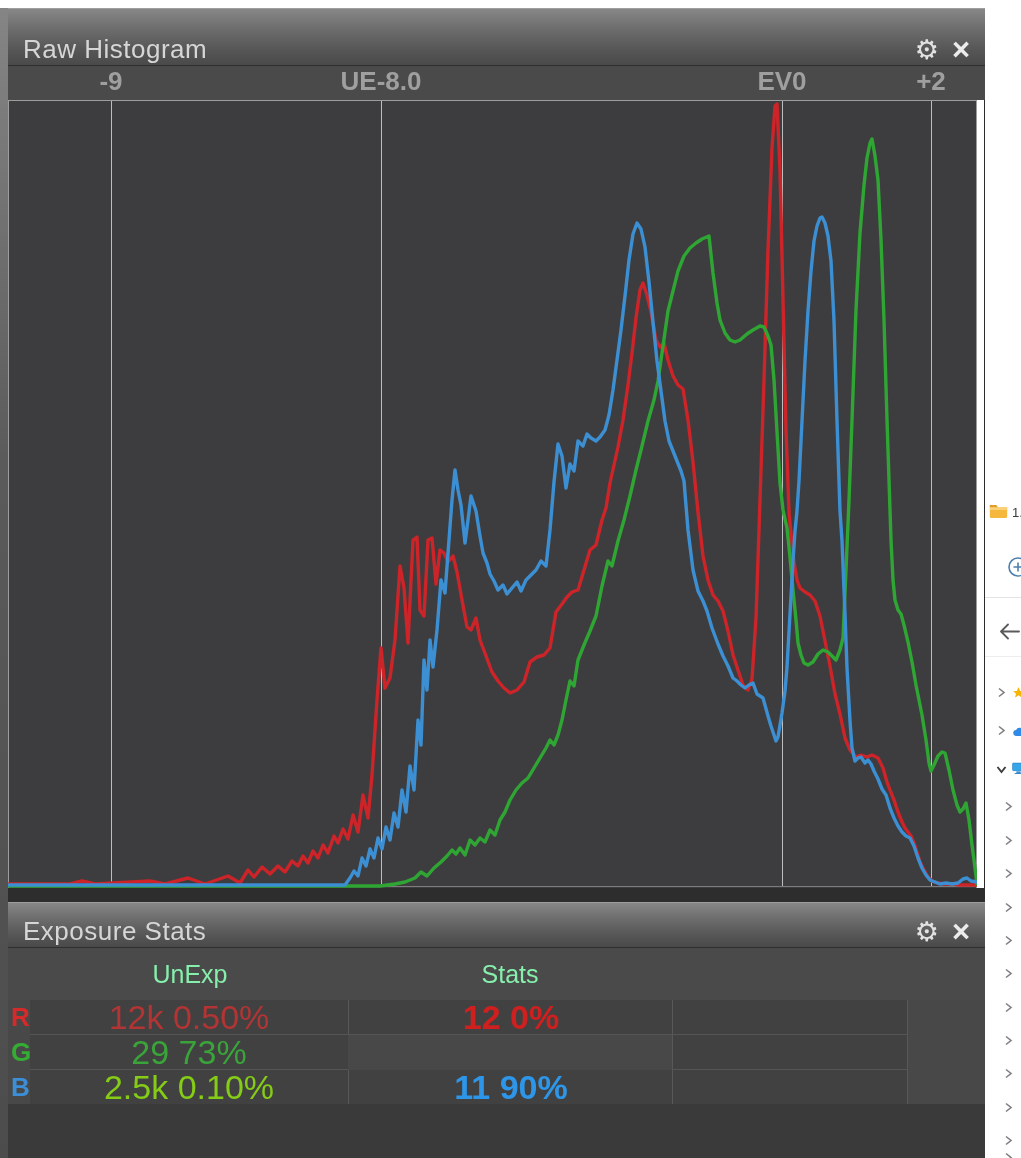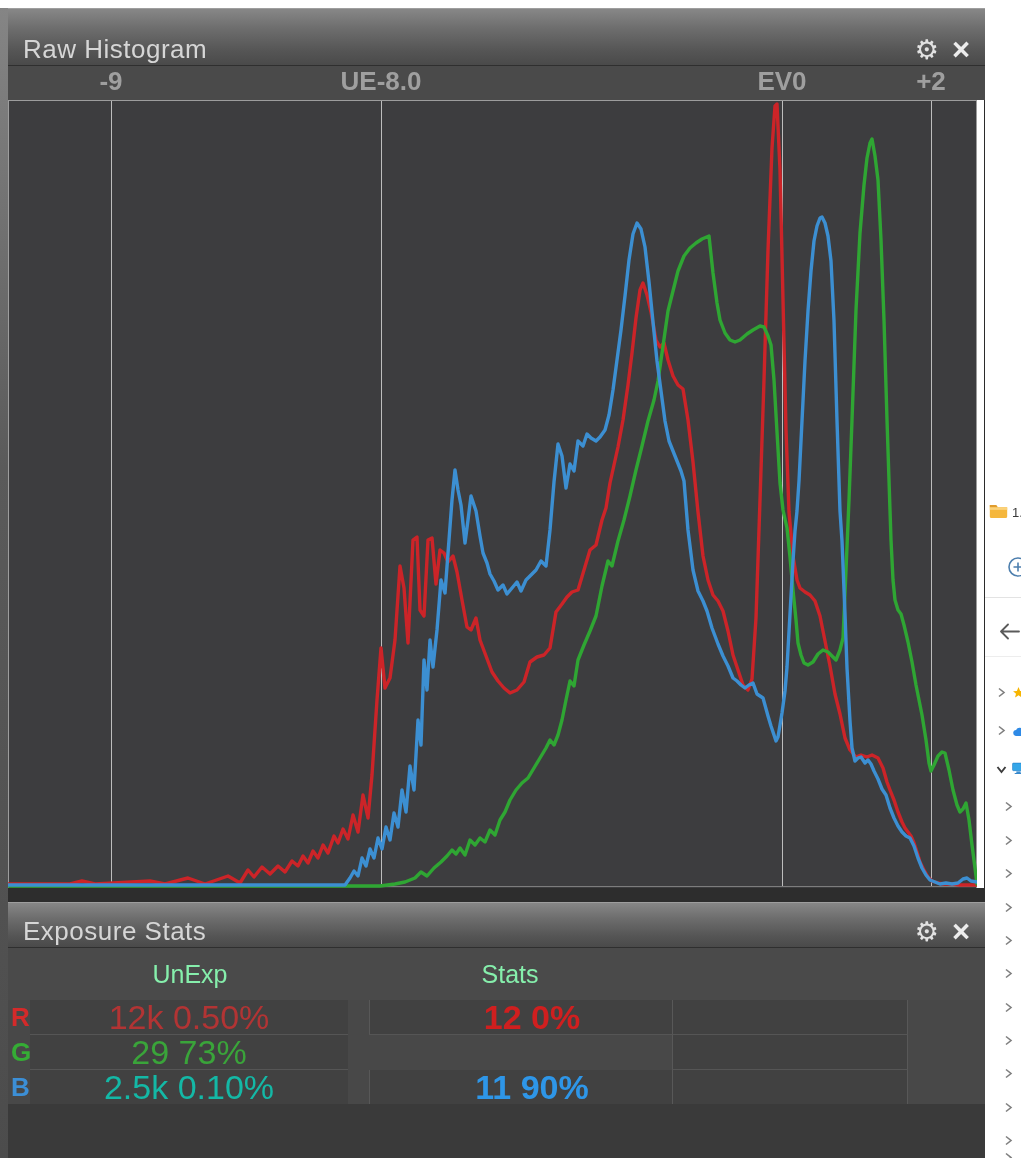--- a/index.html
+++ b/index.html
@@ -24,21 +24,21 @@
   .plot svg{display:block;width:969px;height:788px;}
   .gap-strip{position:absolute;left:8px;top:888px;width:977px;height:14px;background:#2d2d2d;}
   .stats-header{position:absolute;left:8px;top:948px;width:977px;height:52px;background:#4a4a4a;}
   .sh-label{position:absolute;top:0;transform:translateX(-50%);line-height:52px;font-size:25px;color:#86efac;}
   .stats-rows{position:absolute;left:8px;top:1000px;width:977px;height:104px;background:#484848;overflow:hidden;}
   .srow{position:absolute;left:0;width:977px;height:35px;}
   .rlabel{position:absolute;left:3px;top:0;width:20px;line-height:35px;font-size:26px;font-weight:bold;}
   .cell{position:absolute;top:0;height:34px;background:#414141;border-bottom:1px solid #555555;
     display:flex;align-items:center;justify-content:center;font-size:34px;}
   .c1{left:22px;width:318px;}
-  .c2{left:340px;width:324px;border-left:1px solid #585858;font-weight:bold;margin-left:21px;}
+  .c2{left:340px;width:324px;border-left:1px solid #585858;font-weight:bold;}
   .c3{left:664px;width:234px;border-left:1px solid #585858;border-right:1px solid #585858;}
   .stats-bottom{position:absolute;left:8px;top:1104px;width:977px;height:54px;background:#3a3a3a;}
   .explorer{position:absolute;left:985px;top:0;width:36px;height:1158px;background:#ffffff;overflow:hidden;}
   .ex-item{position:absolute;}
   .ex-divider{position:absolute;left:0;width:36px;height:1px;background:#e3e3e3;}
   .ex-label{position:absolute;font-size:13px;color:#3a3a3a;white-space:nowrap;}
   .trow{position:absolute;left:0;width:36px;height:14px;}
 </style>
 </head>
 <body>
@@ -101,21 +101,21 @@
   <div class="srow" id="srow1" style="top:35px">
     <span class="rlabel" style="color: rgb(53, 173, 53);">G</span>
     <div class="cell c1">
         <span style="color: rgb(58, 164, 58);">29 73%</span>
       </div>
     <div class="cell c3"></div>
   </div>
   <div class="srow" id="srow2" style="top:70px">
     <span class="rlabel" style="color: rgb(60, 143, 214);">B</span>
     <div class="cell c1">
-        <span style="color: #14b8a6;">2.5k 0.10%</span>
+        <span style="color: #84cc16;">2.5k 0.10%</span>
       </div>
     <div class="cell c2">
         <span style="color: rgb(46, 150, 232);">11 90%</span>
       </div>
     <div class="cell c3"></div>
   </div>
 </div>
 <div class="stats-bottom"></div>
 
 <div class="explorer">

